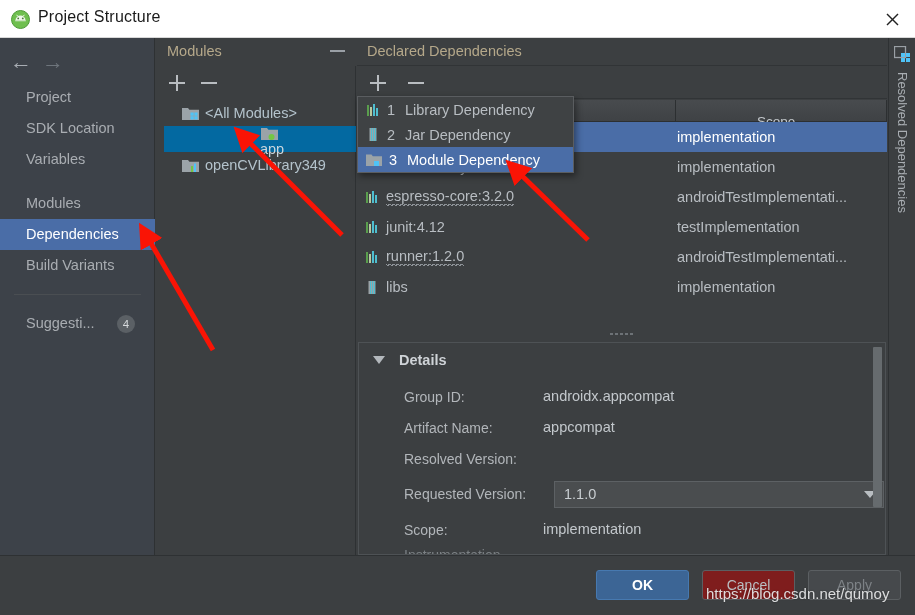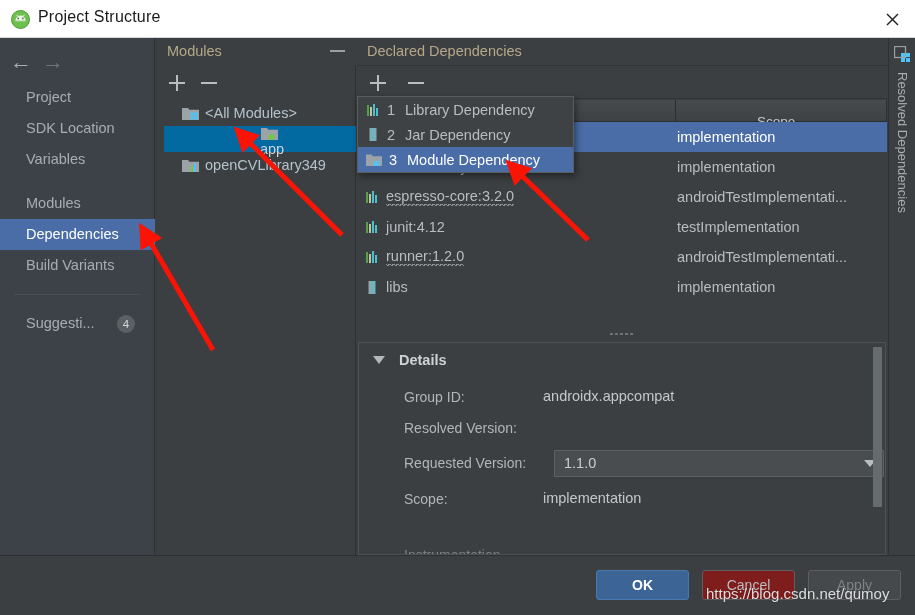--- a/index.html
+++ b/index.html
@@ -602,20 +602,24 @@
       <span class="det-twisty"></span>
       <span class="det-title">Details</span>
     </div>
     <div class="det-rows">
 
       <div class="det-row">
         <span class="det-lbl">Group ID:</span>
         <span class="det-val">androidx.appcompat</span>
       </div>
 
+      <div class="det-row">
+        <span class="det-lbl">Artifact Name:</span>
+        <span class="det-val">appcompat</span>
+      </div>
 
       <div class="det-row">
         <span class="det-lbl">Resolved Version:</span>
         <span class="det-val"></span>
       </div>
 
       <div class="det-row" style="height:38px;">
         <span class="det-lbl" style="top:8px;">Requested Version:</span>
         <div class="det-combo" style="top:3px;">
           <span class="cval">1.1.0</span>

